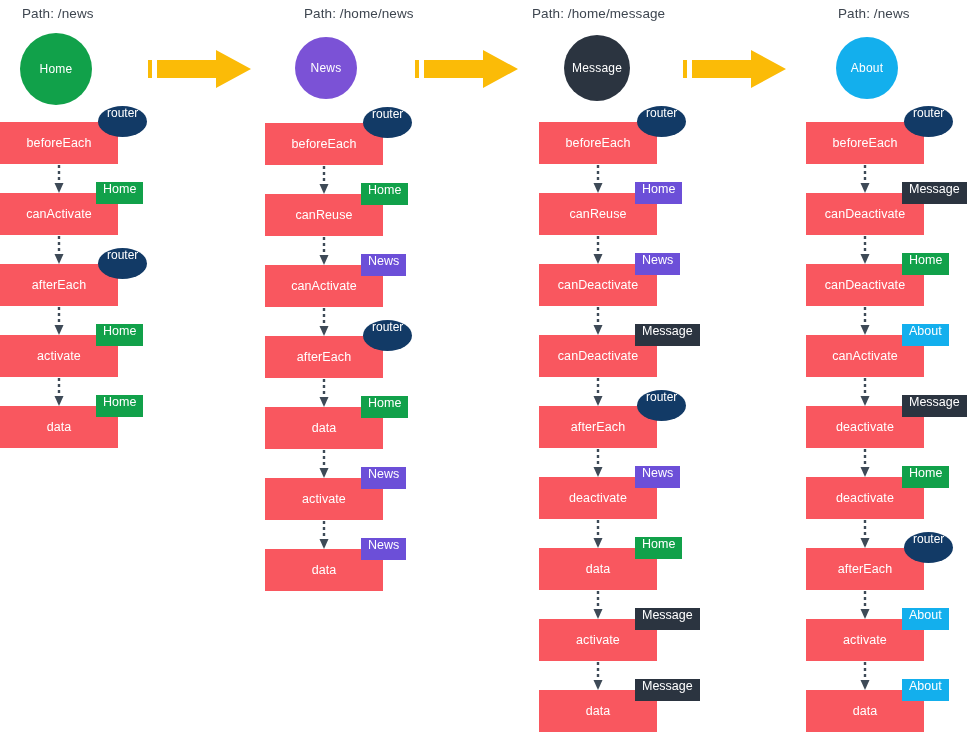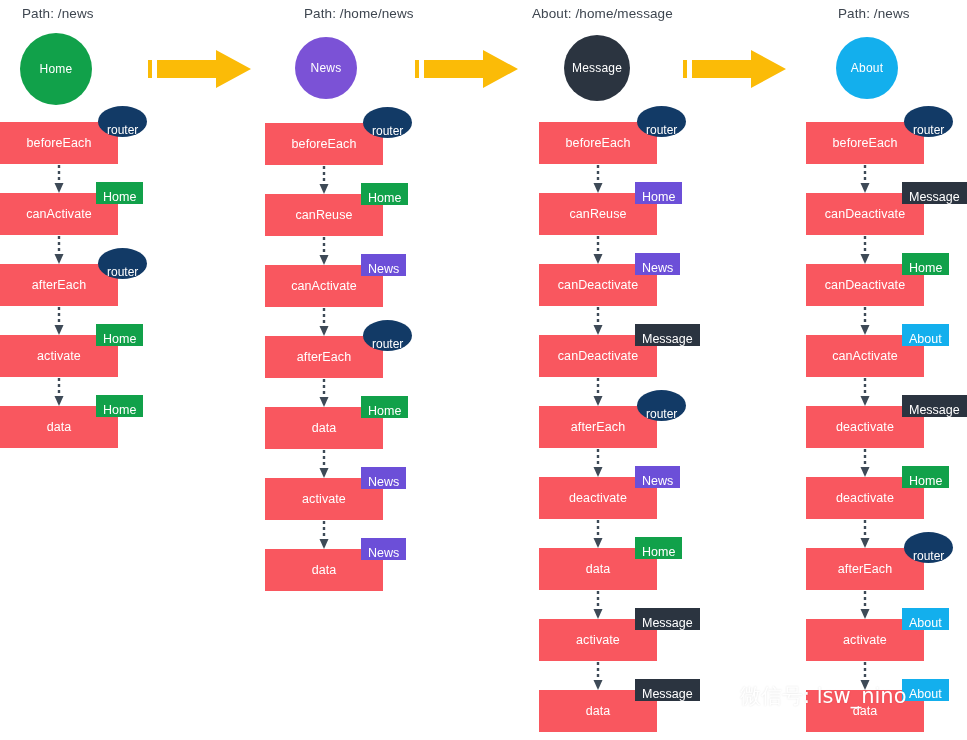--- a/index.html
+++ b/index.html
@@ -31,21 +31,21 @@
     display:flex;align-items:center;justify-content:center;
     color:#ffffff;font-size:12.5px;letter-spacing:.1px;
     white-space:nowrap;
   }
 
   .connector{position:absolute;width:12px;height:29px;}
 
   .badge{
     position:absolute;
     height:22px;padding:0 7px;
-    display:flex;align-items:flex-end;justify-content:center;
+    display:flex;align-items:flex-start;justify-content:center;
     color:#ffffff;font-size:12.5px;white-space:nowrap;
     box-sizing:border-box;
   }
   .badge.router{
     height:31px;border-radius:50%/50%;
     padding:0 9px;font-size:12px;
   }
 
   .watermark{
     position:absolute;display:flex;align-items:center;gap:6px;
@@ -181,21 +181,21 @@
     <div class="connector" style="left:318px;top:521px;"><svg width="12" height="29" viewBox="0 0 12 29">
         <line x1="6" y1="0" x2="6" y2="19" stroke="#3e4a57" stroke-width="2.4" stroke-dasharray="3,3"></line>
         <path d="M1.5 18 L10.5 18 L6 28 Z" fill="#3e4a57"></path>
       </svg></div>
     <div class="node" style="left:265px;top:549px;background:#f9575f;">
       <span>data</span>
     </div>
     <div class="badge" style="left:361px;top:538px;background:#6c4fd8;">
       <span>News</span>
     </div>
-    <div class="path-title" style="left:532px;">About: /home/message</div>
+    <div class="path-title" style="left:532px;">Path: /home/message</div>
     <div class="circle" style="left:564px;top:35px;width:66px;height:66px;background:#2b3440;">
       <span>Message</span>
     </div>
     <div class="arrow" style="left:683px;top:48px;width:104px;height:42px;"><svg width="104" height="42" viewBox="0 0 104 42">
         <rect x="0" y="12" width="4" height="18" fill="#fbbb07"></rect>
         <path d="M9 12 H68 V2 L103 21 L68 40 V30 H9 Z" fill="#fbbb07"></path>
       </svg></div>
     <div class="node" style="left:539px;top:122px;background:#f9575f;">
       <span>beforeEach</span>
     </div>
@@ -374,15 +374,14 @@
     </div>
     <div class="watermark" style="left:706px;top:682px;">
       <span style="display:inline-block;width:28px;height:24px;"><svg width="28" height="24" viewBox="0 0 28 24">
           <path d="M10 2C5 2 1 5.2 1 9.2c0 2.3 1.3 4.3 3.4 5.6L3.6 17.4l3-1.5c1 .3 2.2.5 3.4.5.3 0 .6 0 .9-.05C10.4 15.5 10.2 14.7 10.2 14c0-3.6 3.6-6.5 8.1-6.5.4 0 .8 0 1.2.07C18.7 4.4 14.8 2 10 2z" fill="none" stroke="#ffffff" stroke-width="1.1"></path>
           <path d="M27 14c0-3.2-3.3-5.9-7.3-5.9S12.4 10.8 12.4 14c0 3.2 3.3 5.9 7.3 5.9.9 0 1.8-.13 2.6-.4l2.5 1.3-.7-2.2C25.9 17.6 27 15.9 27 14z" fill="none" stroke="#ffffff" stroke-width="1.1"></path>
           <circle cx="7" cy="8" r="1" fill="#ffffff"></circle>
           <circle cx="12.6" cy="8" r="1" fill="#ffffff"></circle>
           <circle cx="17.4" cy="12.6" r=".85" fill="#ffffff"></circle>
           <circle cx="21.8" cy="12.6" r=".85" fill="#ffffff"></circle>
         </svg></span>
-      <span class="wm-text">微信号: lsw_nino</span>
     </div>
   </div>
 
 </body></html>

